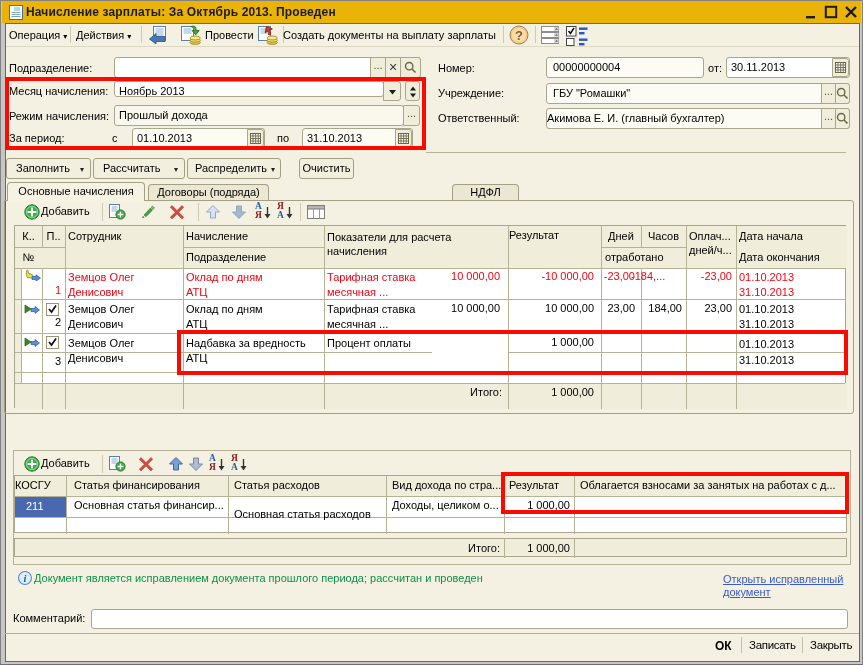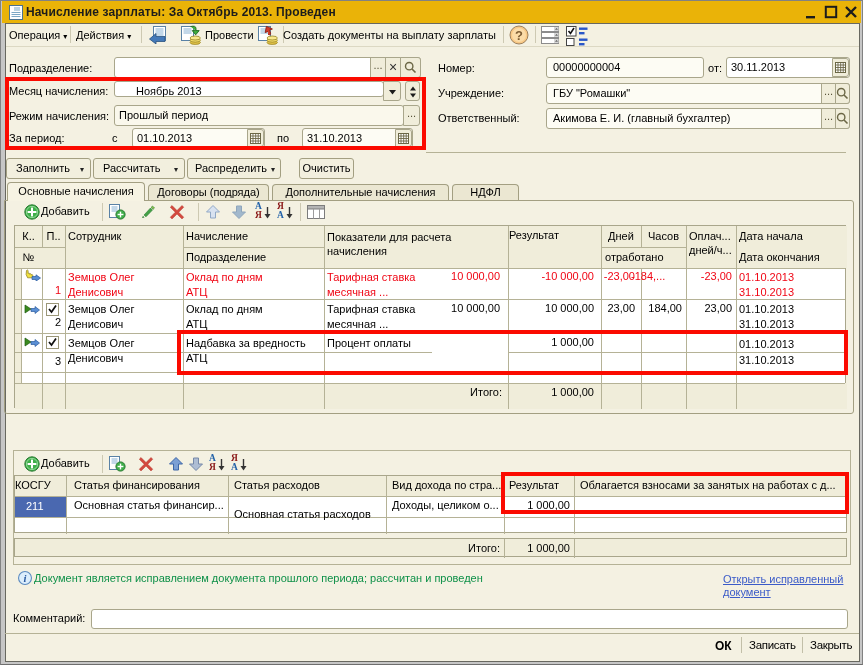--- a/index.html
+++ b/index.html
@@ -118,35 +118,35 @@
   <div class="fbtn" style="left:369px;top:56px;width:16px;height:21px;border-radius:0;line-height:14px">...</div>
   <div class="fbtn" style="left:384px;top:56px;width:16px;height:21px;line-height:18px;border-radius:0;font-size:14px;color:#333">×</div>
   <div class="fbtn" style="left:399px;top:56px;width:21px;height:21px;border-radius:0 3px 3px 0">
     <svg width="13" height="13" viewBox="0 0 13 13" style="margin-top:3px">
         <circle cx="5.2" cy="5.2" r="3.7" fill="none" stroke="#6b6746" stroke-width="1.4"></circle>
         <line x1="8" y1="8" x2="11.5" y2="11.5" stroke="#6b6746" stroke-width="1.6"></line>
       </svg>
   </div>
 
   <div class="lbl" style="left:8px;top:84px">Месяц начисления:</div>
-  <div class="fld" style="left:113px;top:80px;width:270px;height:16px;line-height:18px;padding-left:21px">Ноябрь 2013</div>
+  <div class="fld" style="left:113px;top:80px;width:270px;height:16px;line-height:18px;padding-left:4px">Ноябрь 2013</div>
   <div class="fbtn" style="left:382px;top:80px;width:18px;height:20px;border-radius:0 3px 3px 0">
     <svg width="7" height="5" viewBox="0 0 7 5" style="margin-top:8px">
         <path d="M0 0 L7 0 L3.5 4.5 Z" fill="#1c1c1c"></path>
       </svg>
   </div>
   <div class="fbtn" style="left:404px;top:80px;width:15px;height:20px;border-radius:3px">
     <svg width="6" height="12" viewBox="0 0 6 12" style="margin-top:4px">
         <path d="M0 4.5 L6 4.5 L3 0.5 Z" fill="#1c1c1c"></path>
         <path d="M0 7.5 L6 7.5 L3 11.5 Z" fill="#1c1c1c"></path>
       </svg>
   </div>
 
   <div class="lbl" style="left:8px;top:109px">Режим начисления:</div>
-  <div class="fldc" style="left:113px;top:104px;width:290px;height:21px;line-height:19px;padding-left:4px">Прошлый период</div>
+  <div class="fldc" style="left:113px;top:104px;width:290px;height:21px;line-height:19px;padding-left:4px">Прошлый дохода</div>
   <div class="fbtn" style="left:402px;top:104px;width:17px;height:21px;border-radius:0 3px 3px 0;line-height:14px">...</div>
 
   <div class="lbl" style="left:8px;top:131px">За период:</div>
   <div class="lbl" style="left:111px;top:131px">с</div>
   <div class="fldc" style="left:131px;top:127px;width:133px;height:20px;line-height:18px;padding-left:4px;background:#fdfcf4">01.10.2013</div>
   <div class="fbtn" style="left:246px;top:128px;width:17px;height:18px;border-radius:0 3px 3px 0">
     <svg width="11" height="11" viewBox="0 0 11 11" style="margin-top:3px">
         <rect x="0.5" y="0.5" width="10" height="10" fill="#fff" stroke="#6b6746"></rect>
         <path d="M0.5 3 H10.5 M0.5 5.5 H10.5 M0.5 8 H10.5 M3 0.5 V10.5 M5.7 0.5 V10.5 M8.2 0.5 V10.5" stroke="#6b6746" stroke-width="0.9"></path>
       </svg>
@@ -177,37 +177,36 @@
   <div class="fldc" style="left:545px;top:82px;width:304px;height:21px;line-height:19px;padding-left:6px;background:#fdfcf4">ГБУ "Ромашки"</div>
   <div class="fbtn" style="left:820px;top:82px;width:15px;height:21px;border-radius:0;line-height:14px">...</div>
   <div class="fbtn" style="left:834px;top:82px;width:15px;height:21px;border-radius:0 3px 3px 0">
     <svg width="13" height="13" viewBox="0 0 13 13" style="margin-top:3px">
         <circle cx="5.2" cy="5.2" r="3.7" fill="none" stroke="#6b6746" stroke-width="1.4"></circle>
         <line x1="8" y1="8" x2="11.5" y2="11.5" stroke="#6b6746" stroke-width="1.6"></line>
       </svg>
   </div>
 
   <div class="lbl" style="left:437px;top:111px">Ответственный:</div>
-  <div class="fldc" style="left:545px;top:107px;width:304px;height:21px;line-height:19px;padding-left:6px;background:#fdfcf4">Акимова Е. И. (главный бухгалтер)</div>
+  <div class="fldc" style="left:545px;top:107px;width:304px;height:21px;line-height:19px;background:#fdfcf4">Акимова Е. И. (главный бухгалтер)</div>
   <div class="fbtn" style="left:820px;top:107px;width:15px;height:21px;border-radius:0;line-height:14px">...</div>
   <div class="fbtn" style="left:834px;top:107px;width:15px;height:21px;border-radius:0 3px 3px 0">
     <svg width="13" height="13" viewBox="0 0 13 13" style="margin-top:3px">
         <circle cx="5.2" cy="5.2" r="3.7" fill="none" stroke="#6b6746" stroke-width="1.4"></circle>
         <line x1="8" y1="8" x2="11.5" y2="11.5" stroke="#6b6746" stroke-width="1.6"></line>
       </svg>
   </div>
 
   <div class="btn" style="left:5px;top:157px;width:85px;text-align:left;padding-left:9px">Заполнить<span style="position:absolute;right:6px;top:1px;font-size:8px;color:#222">▾</span></div>
   <div class="btn" style="left:92px;top:157px;width:92px;text-align:left;padding-left:9px">Рассчитать<span style="position:absolute;right:6px;top:1px;font-size:8px;color:#222">▾</span></div>
   <div class="btn" style="left:186px;top:157px;width:94px;text-align:left;padding-left:7px">Распределить<span style="position:absolute;right:5px;top:1px;font-size:8px;color:#222">▾</span></div>
   <div class="btn" style="left:298px;top:157px;width:55px">Очистить</div>
 
   <div class="tab" style="left:6px;top:181px;width:138px;height:19px;line-height:17px;background:#f6f3e3;z-index:3">Основные начисления</div>
   <div class="tab" style="left:147px;top:183px;width:121px;height:17px;line-height:15px">Договоры (подряда)</div>
-  <div class="tab" style="left:271px;top:183px;width:177px;height:17px;line-height:15px">Дополнительные начисления</div>
   <div class="tab" style="left:451px;top:183px;width:67px;height:17px;line-height:15px">НДФЛ</div>
 
   <div class="abs" style="left:3px;top:199px;width:850px;height:214px;border:1px solid #a39f82;border-radius:0 3px 3px 3px;z-index:1"></div>
 
   <div class="abs" style="left:4px;top:200px;width:848px;height:22px;z-index:2">
     <svg class="abs" style="left:19px;top:3px" width="16" height="16" viewBox="0 0 16 16">
       <circle cx="8" cy="8" r="7.2" fill="#3fae49" stroke="#2a7a33"></circle>
       <circle cx="8" cy="8" r="5.6" fill="none" stroke="#8fd996" stroke-width="1"></circle>
       <rect x="7" y="3.6" width="2" height="8.8" fill="#fff"></rect>
         <rect x="3.6" y="7" width="8.8" height="2" fill="#fff"></rect>

